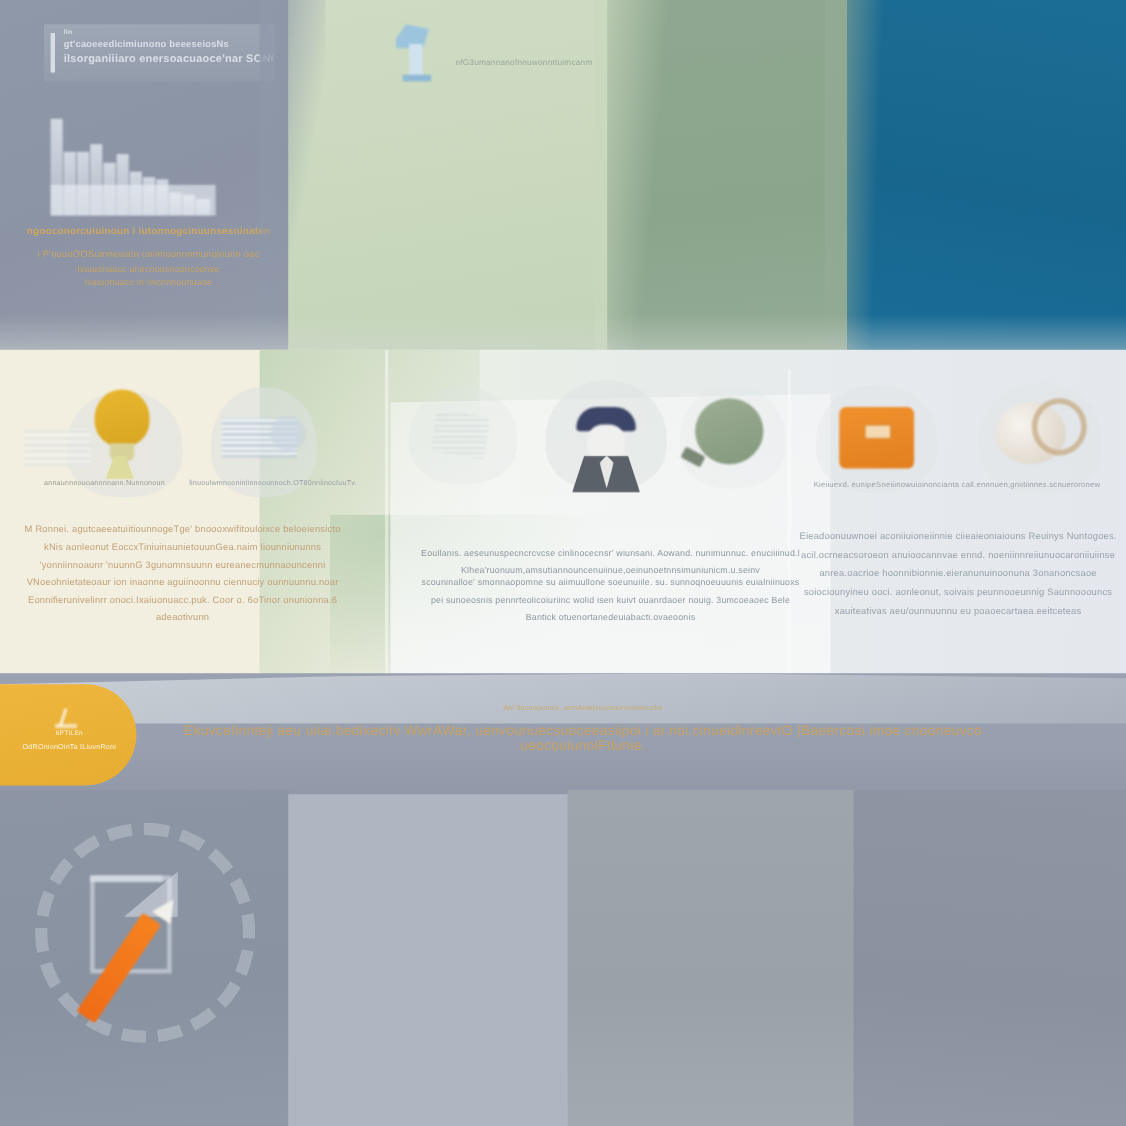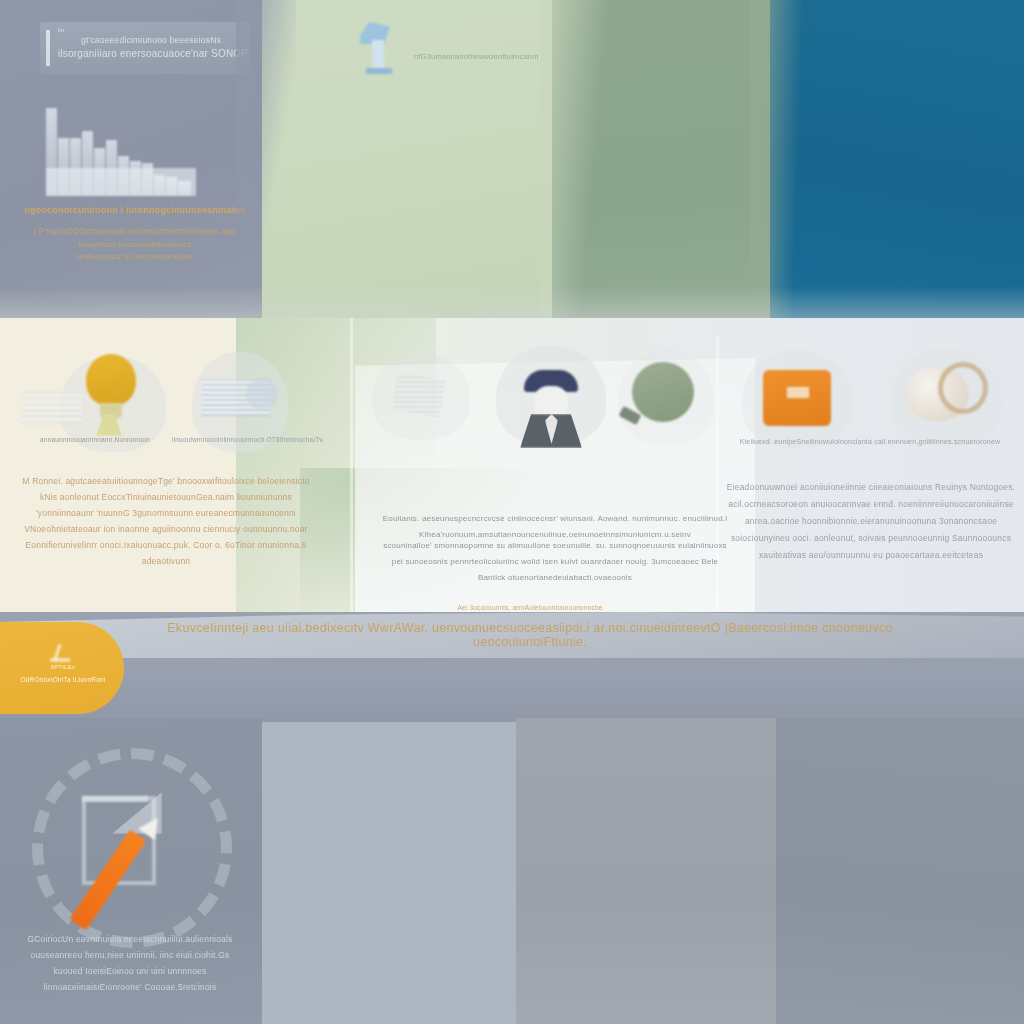--- a/index.html
+++ b/index.html
@@ -35,21 +35,21 @@
           background:linear-gradient(92deg,rgba(147,171,149,.9) 0%,rgba(24,102,142,0) 75%);}
   .r1-bottomfade{position:absolute;left:0;top:286px;width:1024px;height:40px;
         background:linear-gradient(180deg,rgba(205,212,205,0) 0%,rgba(211,216,212,.55) 100%);}
 
   
   .plaque{position:absolute;left:40px;top:22px;width:210px;height:52px;
           background:linear-gradient(180deg,rgba(172,180,192,.55),rgba(160,169,182,.35));
           border-radius:2px;}
   .plaque .bar{position:absolute;left:6px;top:8px;width:4px;height:36px;
           background:rgba(236,240,245,.75);}
-  .t-ghost{color:rgba(232,237,243,.82);font-weight:normal;text-align:center;}
+  .t-ghost{color:rgba(232,237,243,.82);font-weight:bold;}
 
   
   .barchart{position:absolute;left:46px;top:100px;width:150px;height:96px;}
   .barchart .bar{position:absolute;bottom:0;background:
       linear-gradient(180deg,rgba(228,234,241,.80),rgba(208,216,226,.55));}
 
   
   .p1cap{position:absolute;left:24px;top:205px;width:222px;}
   .amber{color:#cfa761;}
   .amber2{color:#c9a464;}
@@ -99,21 +99,21 @@
         background:radial-gradient(circle at 35% 35%,#f6f3ee,#d9cfc1);}
 
   
   .band{position:absolute;left:0;top:612px;width:1024px;height:110px;
         background:linear-gradient(180deg,#9aa2b2 0%,#98a0b0 60%,#9199a9 100%);}
   .band-wave{position:absolute;left:0;top:612px;width:1024px;height:46px;
         background:linear-gradient(170deg,#c9cfd6 0%,#b9c0c9 55%,#a9b1bd 100%);
         clip-path:polygon(0 22%,30% 6%,62% 0,100% 10%,100% 100%,0 100%);}
   .band-pill{position:absolute;left:-58px;top:622px;width:182px;height:92px;
         background:linear-gradient(170deg,#efb73f,#e7ad32);border-radius:0 70px 70px 0;}
-  .band-txt{position:absolute;left:150px;top:604px;width:760px;}
+  .band-txt{position:absolute;left:150px;top:640px;width:760px;}
 
   
   .row3{position:absolute;left:0;top:718px;width:1024px;height:306px;}
   .r3p1{position:absolute;left:0;top:0;width:262px;height:306px;
         background:linear-gradient(175deg,#8d95a4 0%,#8992a1 60%,#9099a8 100%);}
   .r3p2{position:absolute;left:258px;top:0;width:262px;height:306px;
         background:linear-gradient(185deg,#2e6d9c 0%,#2a6severe 0%,#2a6a98 50%,#31719f 100%);}
   .r3p3{position:absolute;left:516px;top:0;width:264px;height:306px;
         background:linear-gradient(180deg,#9ea5ad 0%,#9aa1a9 60%,#a2a9b1 100%);}
   .r3p4{position:absolute;left:776px;top:0;width:248px;height:306px;
@@ -170,21 +170,21 @@
         <div class="bar" style="left:96px;width:11px;height:34%"></div>
         <div class="bar" style="left:108px;width:11px;height:22%"></div>
         <div class="bar" style="left:120px;width:11px;height:20%"></div>
         <div class="bar" style="left:132px;width:13px;height:16%"></div>
         <div class="abs" style="left:0;bottom:0;width:150px;height:28px;background:rgba(236,240,246,.62);"></div>
       </div>
 
       <div class="p1cap ctr">
         <div class="blur-txt amber tline" style="font-size:9px;font-weight:bold;">ngooconorcuiuinoun i iutonnogcinuunsesninaten</div>
         <div class="blur-txt amber2 tline" style="font-size:8.5px;margin-top:11px;">i P'nuooOOSumnewatn uniimoonnnmunoinunn oac</div>
-        <div class="blur-txt amber2 tline" style="font-size:8px;margin-top:4px;">Noupitiser bnoooxwifitouloixce</div>
+        <div class="blur-txt amber2 tline" style="font-size:8px;margin-top:4px;">Ixaiuonuacc unircnousnooncoonse</div>
         <div class="blur-txt amber2 tline" style="font-size:8px;margin-top:3px;">Ixaiuonuacc in iincrinnounuaoe</div>
       </div>
     </div>
 
     <div class="r1p2">
 
       <div class="p2icon soft">
         <div class="abs" style="left:6px;top:4px;width:30px;height:22px;background:#9cc4dd;
              clip-path:polygon(0 60%,30% 0,100% 20%,82% 100%,0 100%);"></div>
         <div class="abs" style="left:18px;top:22px;width:12px;height:30px;background:#cfe2ee;"></div>
@@ -280,21 +280,21 @@
       <div class="blob" style="left:496px;top:28px;width:110px;height:100px;"></div>
       <div class="officer-cap soft" style="left:524px;top:52px;"></div>
       <div class="officer-face soft" style="left:534px;top:68px;"></div>
       <div class="officer-body soft" style="left:520px;top:96px;"></div>
       <div class="officer-tie soft" style="left:545px;top:96px;"></div>
 
       <div class="blob" style="left:618px;top:32px;width:96px;height:94px;opacity:.4;"></div>
       <div class="magnifier soft" style="left:632px;top:44px;"></div>
       <div class="mag-handle soft" style="left:620px;top:92px;"></div>
 
-      <div class="abs ctr" style="left:358px;top:196px;width:394px;">
+      <div class="abs ctr" style="left:358px;top:180px;width:394px;">
         <div class="blur-txt slatetxt tline" style="font-size:8px;">Eoullanis. aeseunuspecncrcvcse cinlinocecnsr'  wiunsani. Aowand. nunimunnuc. enuciiiinud.l</div>
         <div class="blur-txt slatetxt tline" style="font-size:8px;margin-top:7px;">Klhea'ruonuum,amsutiannouncenuiinue,oeinunoetnnsimuniunicm.u.seinv</div>
         <div class="blur-txt slatetxt tline" style="font-size:8px;margin-top:2px;">scouninalloe'  smonnaopomne  su  aiimuullone soeunuiile. su.  sunnoqnoeuuunis  euialniinuoxs</div>
         <div class="blur-txt slatetxt tline" style="font-size:8px;margin-top:7px;">pei sunoeosnis  pennrteolicoiuriinc  wolid isen  kuivt  ouanrdaoer  nouig. 3umcoeaoec Bele</div>
         <div class="blur-txt slatetxt tline" style="font-size:8px;margin-top:7px;">Bantick otuenortanedeuiabacti.ovaeoonis</div>
       </div>
     </div>
 
     <div>
       <div class="blob" style="left:742px;top:32px;width:110px;height:98px;opacity:.55;"></div>
@@ -337,26 +337,20 @@
 
     <div class="r3p1">
       <div class="ring" style="left:32px;top:30px;width:178px;height:178px;"></div>
       <div class="easel soft" style="left:82px;top:78px;"></div>
       <div class="abs soft" style="left:82px;top:78px;width:66px;height:6px;background:rgba(226,231,238,.6);"></div>
       <div class="abs soft" style="left:112px;top:74px;width:50px;height:42px;background:rgba(236,240,246,.45);
            clip-path:polygon(0 100%,100% 0,100% 100%);"></div>
       <div class="pencil soft" style="left:98px;top:108px;"></div>
       <div class="pencil-tip soft" style="left:142px;top:98px;"></div>
 
-      <div class="abs ctr" style="left:14px;top:216px;width:232px;">
-        <div class="blur-txt tline" style="font-size:8.5px;color:#cdd4dd;">GCoiriocUn eavnmuieia nceeuicnnuiilui.auliennioals</div>
-        <div class="blur-txt tline" style="font-size:8.5px;margin-top:6px;color:#cdd4dd;">ouuseanreeu henu.niee uniinnii. iinc eiuii.ciohit.Gs</div>
-        <div class="blur-txt tline" style="font-size:8.5px;margin-top:6px;color:#cdd4dd;">kuoued IoeisiEoinoo uni uini unnnnoes</div>
-        <div class="blur-txt tline" style="font-size:8.5px;margin-top:6px;color:#cdd4dd;">linnoaceiinaisiEionroone' Coooae.5retcinois</div>
-      </div>
     </div>
 
     <div class="r3p2">
       <div class="arrow-up soft" style="left:364px;top:14px;"></div>
       <div class="ring2" style="left:296px;top:58px;width:182px;height:182px;"></div>
       <div class="disc" style="left:312px;top:74px;width:150px;height:150px;"></div>
       <div class="calsheet soft" style="left:349px;top:92px;">
         <div class="cal-top"></div>
         <div class="cal-tab"></div>
         <div class="celldot" style="left:8px;top:18px;background:#cf6e6e;"></div>

